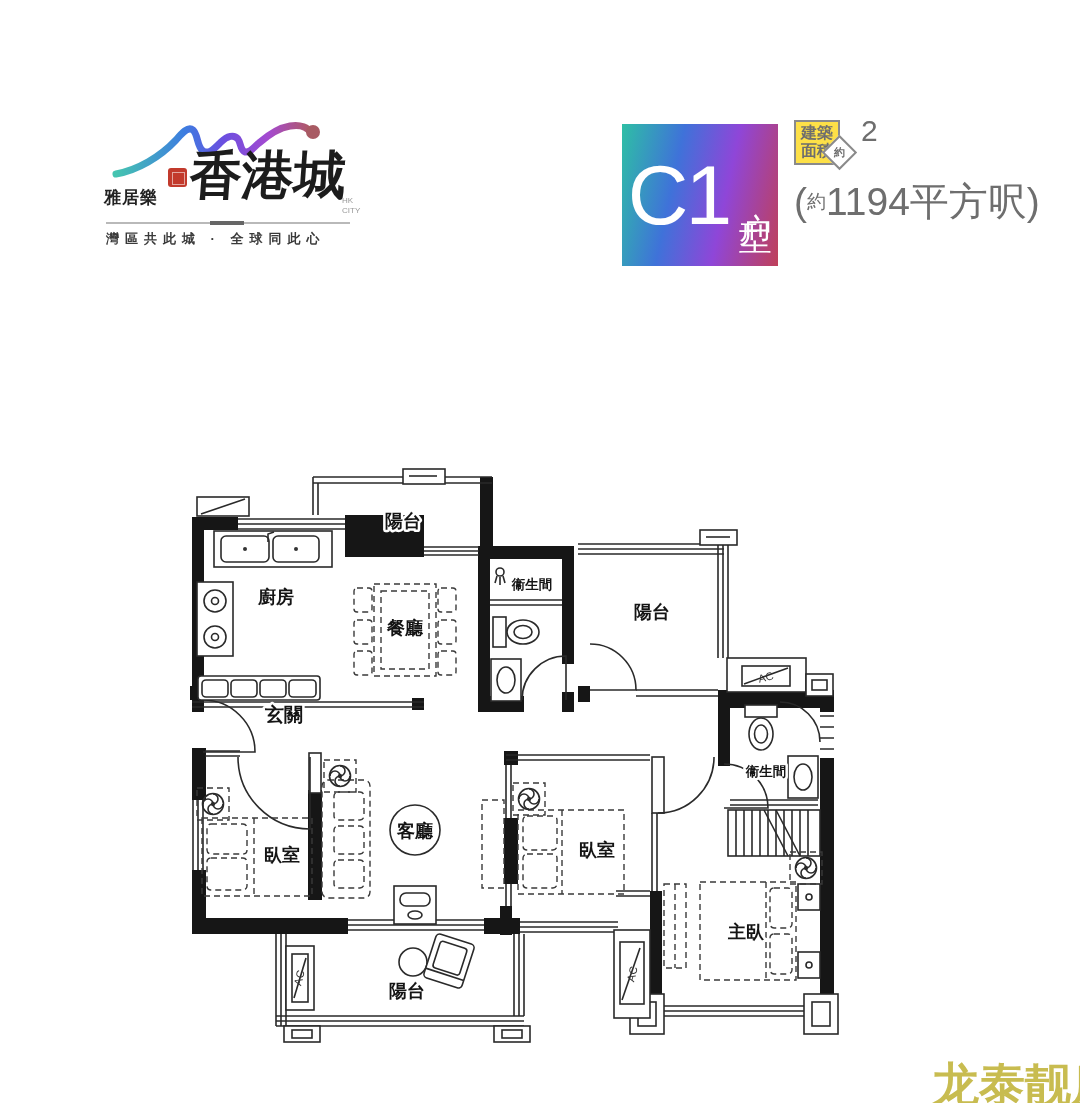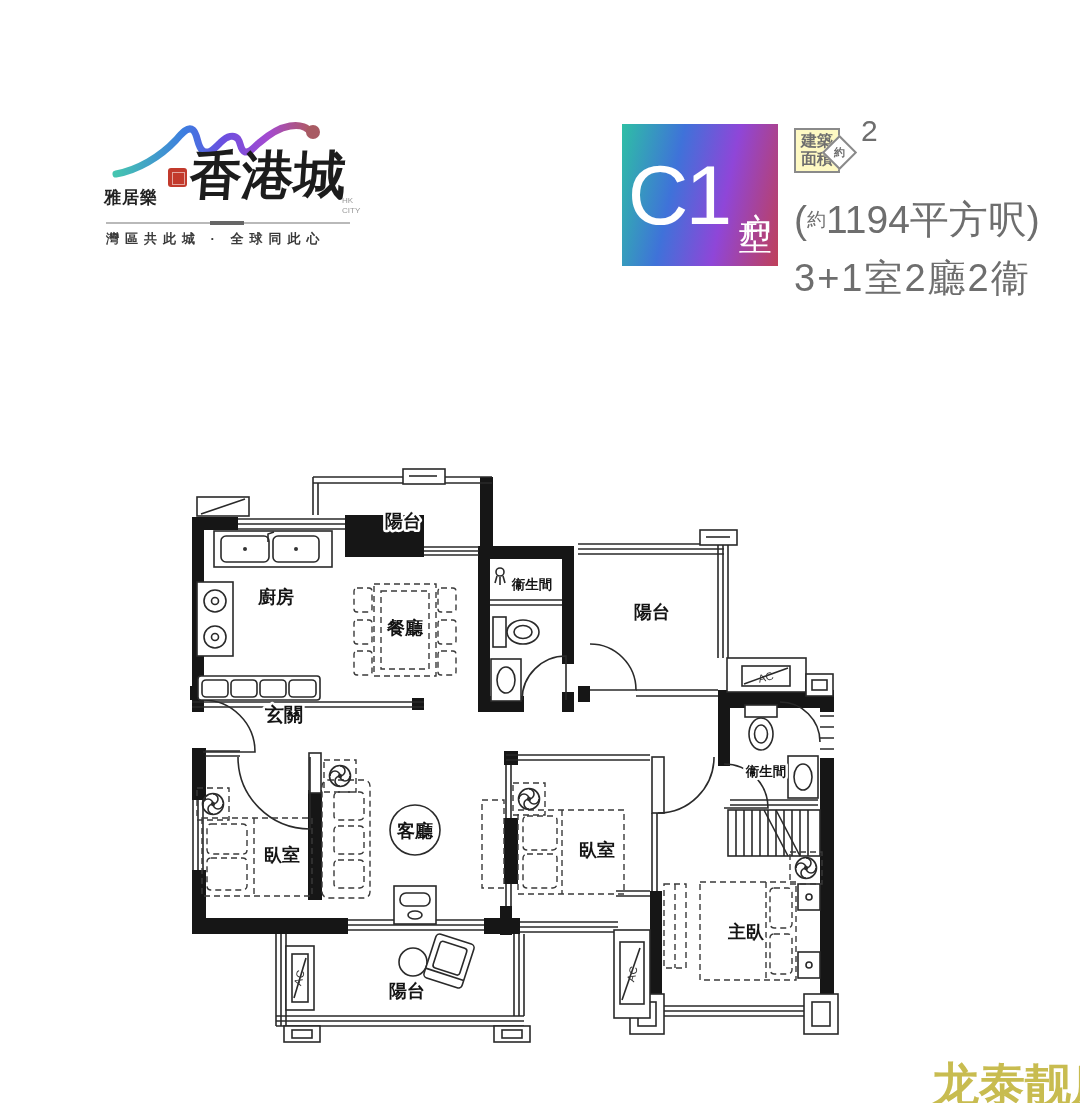--- a/index.html
+++ b/index.html
@@ -23,27 +23,27 @@
   
   .badge{position:absolute;left:622px;top:124px;width:156px;height:142px;
          background:linear-gradient(102deg,#2ebfa5 0%,#3f72d9 34%,#8f46d8 64%,#bf4059 100%);
          display:flex;align-items:center;justify-content:center;color:#fff;}
   .badge .code{font-size:84px;line-height:1;letter-spacing:-3px;font-weight:400;}
   .badge .typev{writing-mode:vertical-lr;font-size:33px;line-height:1;letter-spacing:9px;margin-left:10px;font-weight:500;}
   
   .info{position:absolute;left:794px;top:120px;width:286px;color:#6e6e6e;}
   .row1{display:flex;align-items:flex-start;}
   .area-box{display:flex;flex-direction:column;border:2.5px solid #8a8a8a;font-size:16px;font-weight:700;
-            line-height:1.15;padding:2px 5px;margin-top:8px;background:#fef9c3;}
+            line-height:1.15;padding:2px 5px;background:#fde047;}
   .approx-diamond{width:21px;height:21px;border:2px solid #8a8a8a;transform:rotate(45deg);
             display:flex;align-items:center;justify-content:center;margin:20px 0 0 -13px;background:#fff;}
   .approx-diamond span{transform:rotate(-45deg);font-size:11px;font-weight:700;}
   .area-val{font-size:60px;line-height:1.0;margin-left:12px;letter-spacing:1px;}
   .area-sup{font-size:30px;margin-left:9px;margin-top:-6px;}
-  .row2{font-size:39px;margin-top:20px;white-space:nowrap;letter-spacing:0px;}
+  .row2{font-size:39px;margin-top:10px;white-space:nowrap;letter-spacing:0px;}
   .row2 .sm{font-size:19px;vertical-align:7px;}
   .row3{font-size:38px;margin-top:6px;letter-spacing:2px;white-space:nowrap;}
   
   .plan{position:absolute;left:0;top:0;}
   .wall{fill:#161616;stroke:none;}
   .thin{stroke:#2a2a2a;stroke-width:1.6;fill:none;}
   .wfill{fill:#ffffff;}
   .dashf{stroke:#3a3a3a;stroke-width:1.4;fill:none;stroke-dasharray:6 4;}
   .lbl{font-family:"Liberation Sans","DejaVu Sans",sans-serif;font-weight:700;font-size:18px;fill:#141414;
        text-anchor:middle;paint-order:stroke;stroke:#ffffff;stroke-width:5px;stroke-linejoin:round;}
@@ -97,21 +97,20 @@
       <span class="area-box">
         <span>建築</span>
         <span>面積</span>
       </span>
       <span class="approx-diamond">
         <span>約</span>
       </span>
       <span class="area-sup">2</span>
     </div>
     <div class="row2"><span>(</span><span class="sm">約</span><span>1194平方呎)</span></div>
-    <div class="row3">3+1室2廳2衞</div>
   </div>
 
   <svg class="plan" width="1080" height="1103" viewBox="0 0 1080 1103">
     <defs>
       <g id="fan">
         <rect x="-16" y="-16" width="32" height="32" class="dashf"></rect>
         <circle r="10.5" class="thin"></circle>
         <circle r="2.2" fill="#333"></circle>
         <path class="thin" d="M0,-10 A5,5 0 0 1 0,0 M10,0 A5,5 0 0 1 0,0 M0,10 A5,5 0 0 1 0,0 M-10,0 A5,5 0 0 1 0,0"></path>
       </g>

